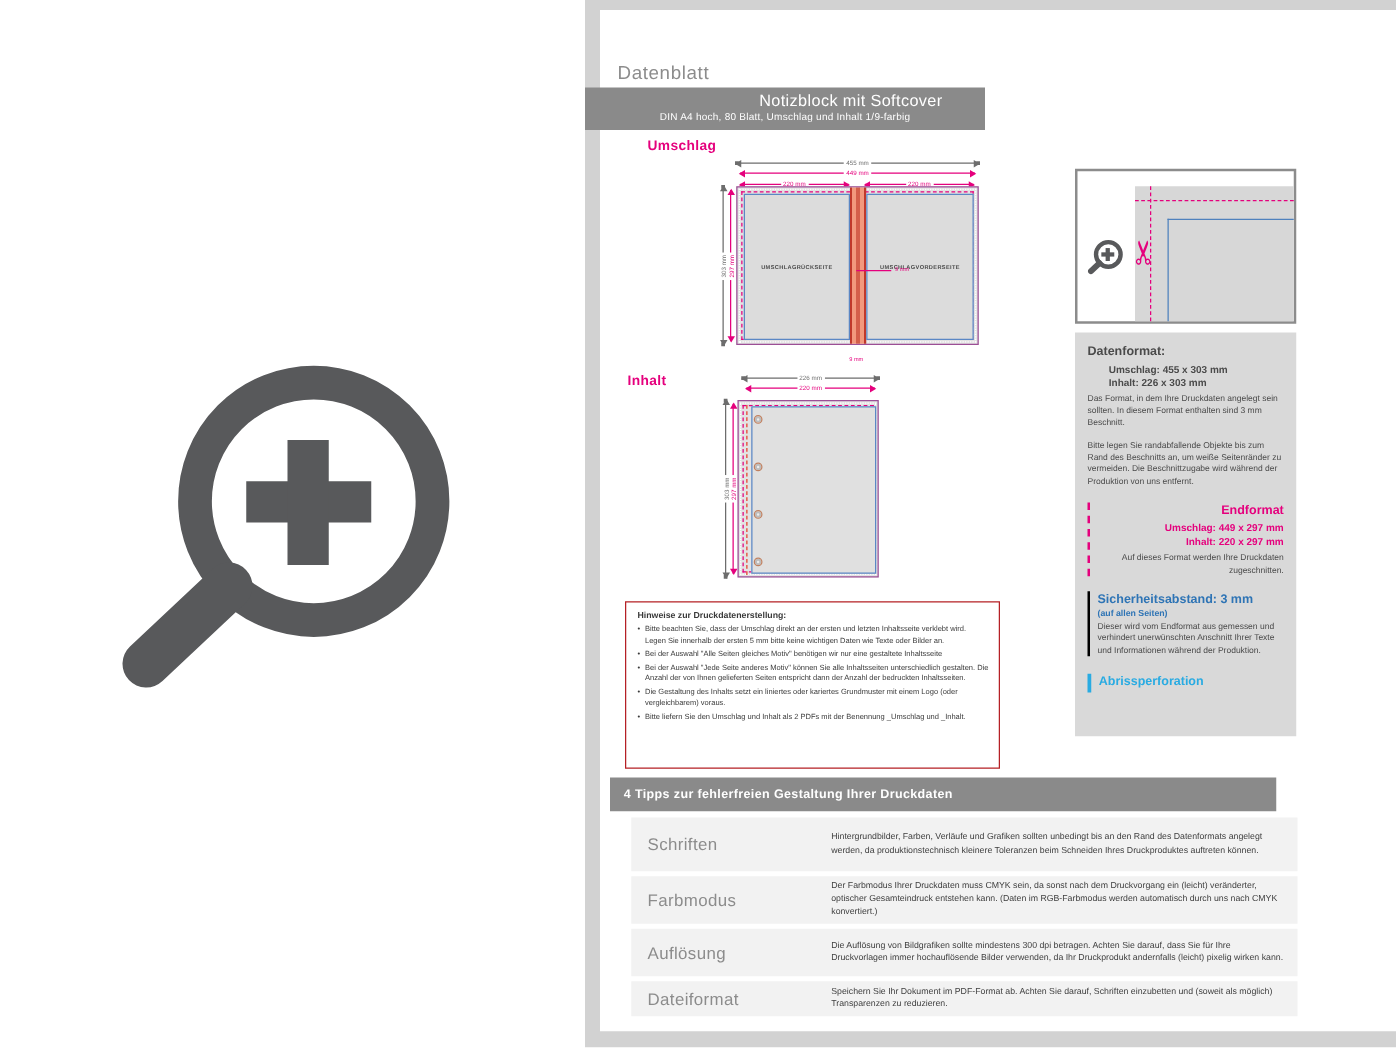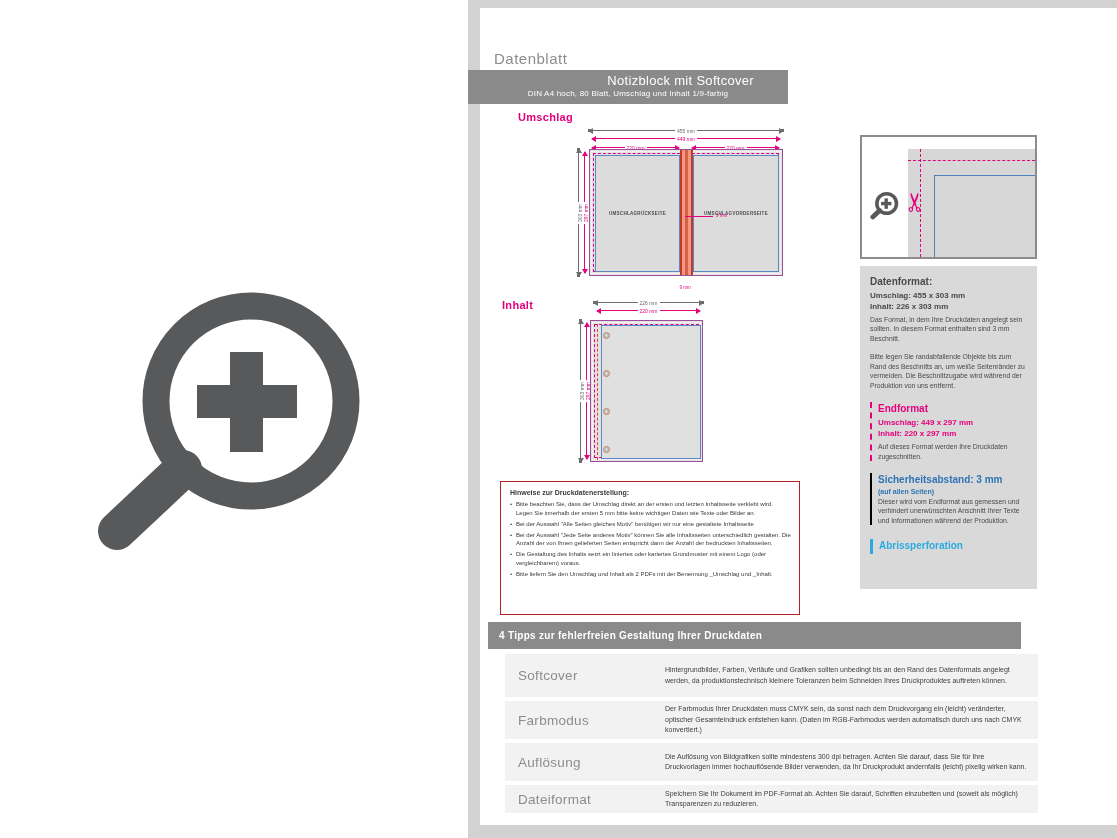--- a/index.html
+++ b/index.html
@@ -63,23 +63,23 @@
   .corner { position:absolute; left:46px; top:12px; width:127px; height:108px; background:#d7d7d7; }
   .corner .vdash { position:absolute; left:12px; top:0; height:100%; width:0; border-left:1.5px dashed #e5007d; }
   .corner .hdash { position:absolute; top:11px; left:0; width:100%; height:0; border-top:1.5px dashed #e5007d; }
   .corner .vblue { position:absolute; left:26px; top:26px; bottom:0; width:0; border-left:1.5px solid #4f81bd; }
   .corner .hblue { position:absolute; top:26px; left:26px; right:0; height:0; border-top:1.5px solid #4f81bd; }
   .scissors { position:absolute; left:42px; top:52px; font-size:26px; color:#e5007d; transform:rotate(-90deg); line-height:1; }
 
   
   .infopanel { position:absolute; left:380px; top:258px; width:177px; height:323px; background:#d9d9d9; padding:9px 10px; color:#4a4a4a; }
   .infopanel .h { font-size:10px; font-weight:bold; line-height:1.45; }
-  .infopanel .b { font-size:8px; font-weight:bold; line-height:1.45; }
+  .infopanel .b { font-size:8px; font-weight:bold; line-height:1.45;margin-left:17px; }
   .infopanel p { font-size:6.8px; line-height:1.4; margin-top:2px; color:#4a4a4a; }
-  .blk-end { border-left:2px dashed #e5007d; padding-left:6px; margin-top:12px; }
+  .blk-end { border-left:2px dashed #e5007d; padding-left:6px; margin-top:12px;text-align:right; }
   .blk-end .h,.blk-end .b { color:#e5007d; }
   .blk-safe { border-left:2px solid #000000; padding-left:6px; margin-top:12px; }
   .blk-safe .h,.blk-safe .s { color:#2e74b5; }
   .blk-safe .s { font-size:7px; font-weight:bold; }
   .blk-abriss { border-left:3px solid #29abe2; padding-left:6px; margin-top:14px; }
   .blk-abriss .h { color:#29abe2; }
 
   
   .tipsbanner { position:absolute; left:8px; top:614px; width:533px; height:27px; background:#8a8a8a; color:#fff; font-size:10px; line-height:27px; padding-left:11px; letter-spacing:.3px;font-weight:bold; }
   .tiprow { position:absolute; left:25px; width:533px; background:#f2f2f2; display:flex; }
@@ -225,21 +225,21 @@
         <p>Dieser wird vom Endformat aus gemessen und verhindert unerwünschten Anschnitt Ihrer Texte und Informationen während der Produktion.</p>
       </div>
       <div class="blk-abriss">
         <div class="h">Abrissperforation</div>
       </div>
     </div>
 
     <div class="tipsbanner">4 Tipps zur fehlerfreien Gestaltung Ihrer Druckdaten</div>
 
     <div class="tiprow" style="top:646px;height:43px">
-      <div class="rl">Softcover</div>
+      <div class="rl">Schriften</div>
       <div class="rt">Hintergrundbilder, Farben, Verläufe und Grafiken sollten unbedingt bis an den Rand des Datenformats angelegt werden, da produktionstechnisch kleinere Toleranzen beim Schneiden Ihres Druckproduktes auftreten können.</div>
     </div>
     <div class="tiprow" style="top:693px;height:38px">
       <div class="rl">Farbmodus</div>
       <div class="rt">Der Farbmodus Ihrer Druckdaten muss CMYK sein, da sonst nach dem Druckvorgang ein (leicht) veränderter, optischer Gesamteindruck entstehen kann. (Daten im RGB-Farbmodus werden automatisch durch uns nach CMYK konvertiert.)</div>
     </div>
     <div class="tiprow" style="top:735px;height:38px">
       <div class="rl">Auflösung</div>
       <div class="rt">Die Auflösung von Bildgrafiken sollte mindestens 300 dpi betragen. Achten Sie darauf, dass Sie für Ihre Druckvorlagen immer hochauflösende Bilder verwenden, da Ihr Druckprodukt andernfalls (leicht) pixelig wirken kann.</div>
     </div>

